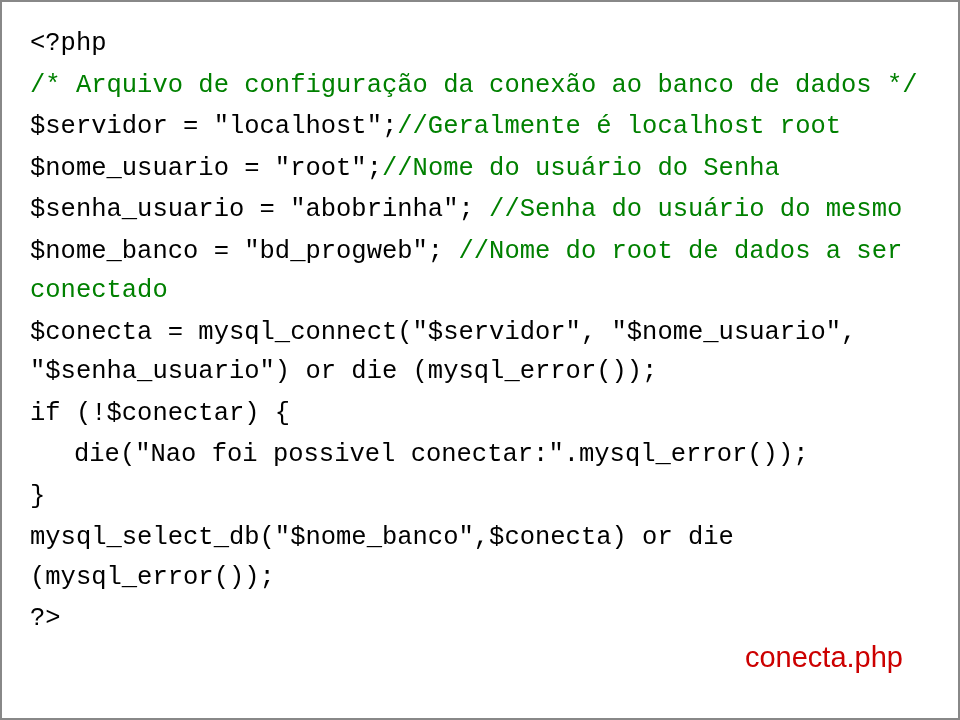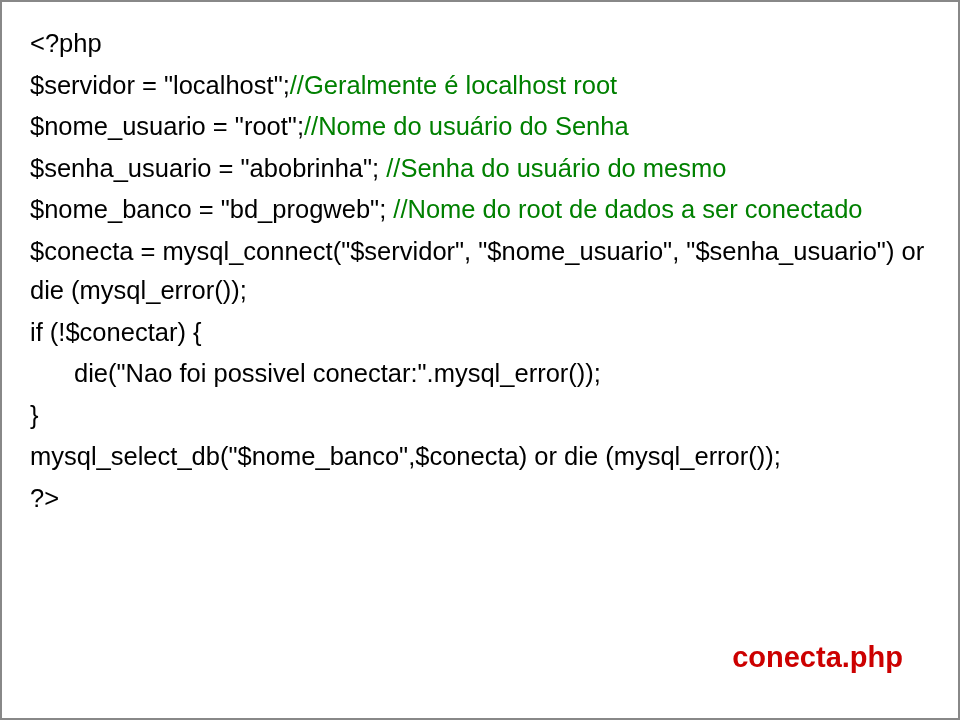--- a/index.html
+++ b/index.html
@@ -17,42 +17,44 @@
     padding: 22px 28px;
     position: relative;
     border: 2px solid #888;
   }
   .code {
     color: #000;
   }
   .line {
     display: block;
     margin-bottom: 2px;
+    font-family: Liberation Mono, monospace;
   }
   .comment {
     color: #008000;
   }
   .indent {
     padding-left: 44px;
   }
   .filename {
     position: absolute;
     right: 55px;
     bottom: 38px;
     color: #cc0000;
-    font-weight: bold;
+    font-weight: normal;
     font-size: 29px;
   }
 </style>
 </head>
 <body>
 
 <div class="code">
   <span class="line">&lt;?php</span>
 
+  <span class="line comment">/* Arquivo de configuração da conexão ao banco de dados */</span>
 
   <span class="line">
     <span>$servidor = "localhost";</span><span class="comment">//Geralmente é localhost root</span>
   </span>
 
   <span class="line">
     <span>$nome_usuario = "root";</span><span class="comment">//Nome do usuário do Senha</span>
   </span>
 
   <span class="line">

